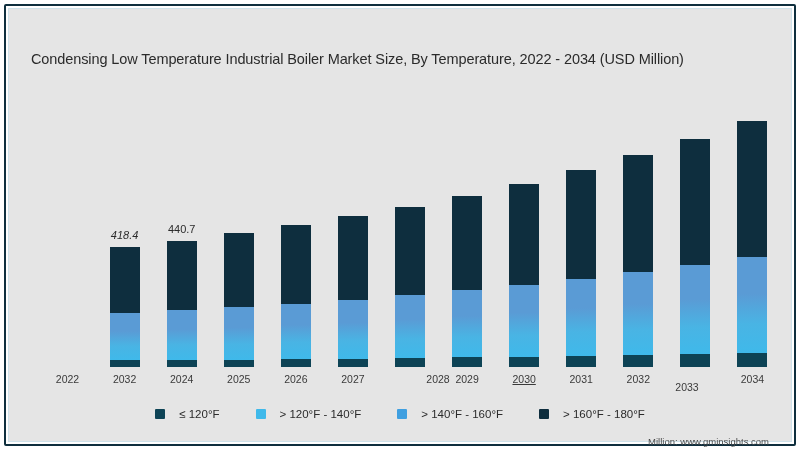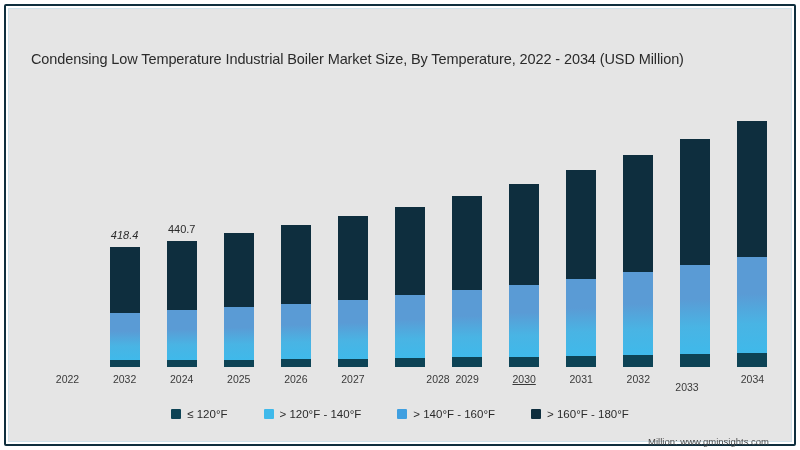--- a/index.html
+++ b/index.html
@@ -98,21 +98,21 @@
     left: 0; right: 0;
     top: 399px;
     display: flex;
     justify-content: center;
     align-items: center;
     gap: 36px;
   }
   .legend-item {
     display: flex;
     align-items: center;
-    gap: 6px;
+    gap: 14px;
     font-size: 11.5px;
     color: #2b2b2b;
     white-space: nowrap;
   }
   .swatch {
     width: 10px; height: 10px;
     flex: 0 0 auto;
     border-radius: 1px;
   }
   .sw1 { background: #0d4355; }

